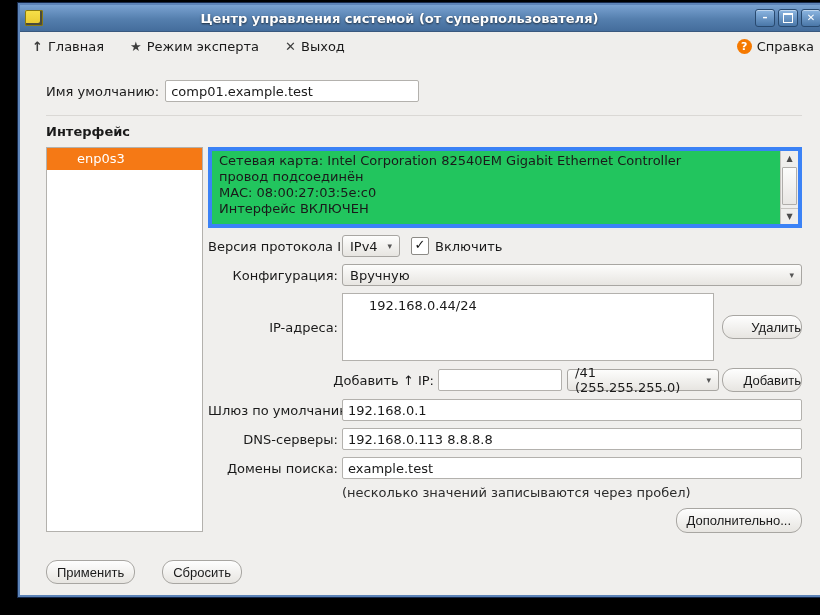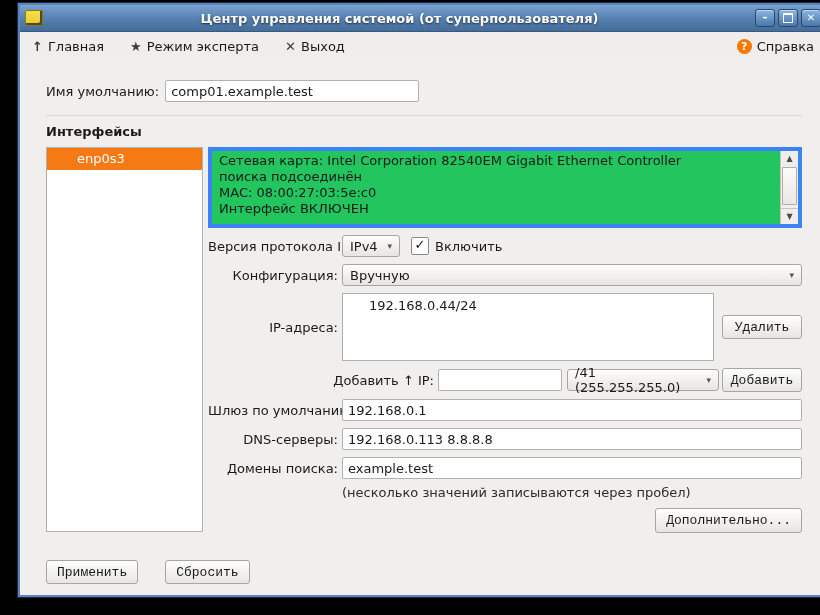--- a/index.html
+++ b/index.html
@@ -74,22 +74,22 @@
   .combo .arrow{color:#555;font-size:9px;margin-left:8px;}
   .combo-ipv{min-width:58px;}
   .combo-config{flex:1;}
   .checkbox{width:16px;height:16px;background:#fff;border:1px solid #8c8a86;border-radius:2px;
     margin:0 6px 0 11px;text-align:center;line-height:14px;font-size:13px;font-weight:bold;color:#111;cursor:default;}
   
   .addr-list{flex:1;height:66px;background:#fff;border:1px solid #b3b1ad;overflow:hidden;}
   .addr-item{padding:4px 4px 2px 26px;font-size:13px;}
   .addr-btncol{width:88px;flex:0 0 88px;display:flex;align-items:center;justify-content:flex-end;}
   .btn{
-    background:linear-gradient(#fefefe,#e7e5e1);border:1px solid #a8a6a2;border-radius:3px;
-    font-family:Liberation Mono, monospace;font-size:13px;color:#1a1a1a;height:24px;padding:0 10px;cursor:default;
+    background:linear-gradient(#fefefe,#e7e5e1);border:1px solid #a8a6a2;border-radius:11px;
+    font-family:Liberation Sans, sans-serif;font-size:13px;color:#1a1a1a;height:24px;padding:0 10px;cursor:default;text-align:right;
   }
   .btn-80{width:80px;padding:0;}
   
   .add-label{width:226px;flex:0 0 226px;text-align:right;margin-right:4px;white-space:nowrap;}
   .add-ip-input{width:112px;}
   .combo-netmask{width:152px;margin-left:5px;}
   .btn-add{margin-left:auto;}
   .grow{flex:1;min-width:0;}
   .hint{margin:6px 0 0 134px;color:#2c2c2c;}
   .advanced-row{display:flex;justify-content:flex-end;margin-top:8px;}
@@ -134,33 +134,33 @@
 
     <div class="content">
 
       <div class="hostname-row">
         <span class="hn-label">Имя умолчанию:</span>
         <input class="txt hostname-input" value="comp01.example.test" style="">
       </div>
 
       <hr class="sep">
 
-      <div class="section-heading">Интерфейсы</div>
+      <div class="section-heading">Интерфейс</div>
 
       <div class="main">
 
         <div class="iface-list">
           <div class="iface-item selected">enp0s3</div>
         </div>
 
         <div class="panel">
 
           <div class="info-box">
             <div>Сетевая карта: Intel Corporation 82540EM Gigabit Ethernet Controller</div>
-            <div>поиска подсоединён</div>
+            <div>провод подсоединён</div>
             <div>MAC: 08:00:27:03:5e:c0</div>
             <div>Интерфейс ВКЛЮЧЕН</div>
             <div class="vscroll">
               <div class="scroll-arrow up">▲</div>
               <div class="scroll-thumb"></div>
               <div class="scroll-arrow down">▼</div>
             </div>
           </div>
 
           <div class="form-row">

